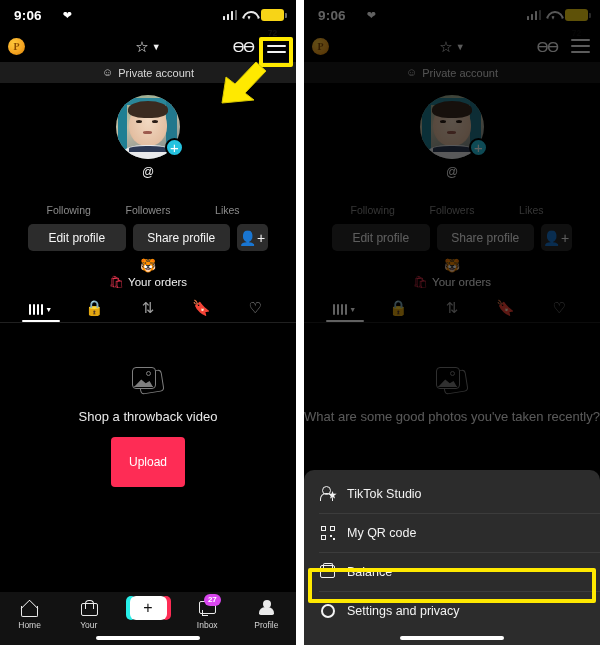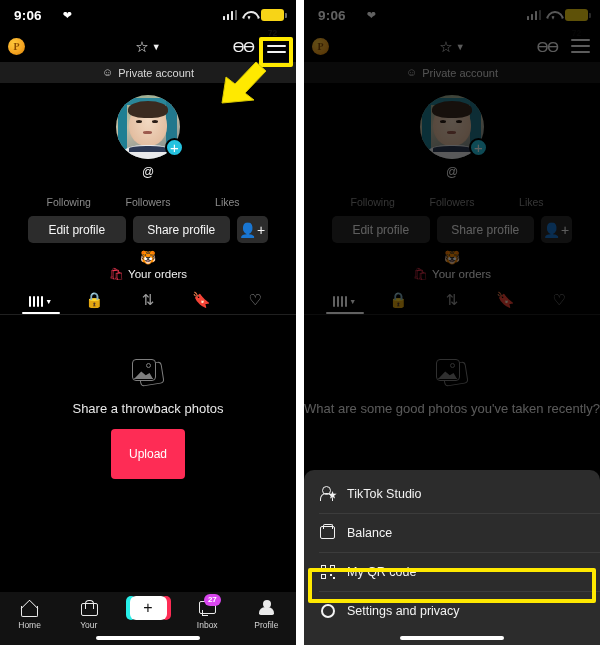--- a/index.html
+++ b/index.html
@@ -154,21 +154,21 @@
     background: #25c2df; color: #fff;
     display: flex; align-items: center; justify-content: center;
     font-size: 15px; line-height: 1; font-weight: 400;
     border: 2px solid #000;
   }
   .handle {
     margin-top: 6px; color: #f2f2f2; font-size: 12px; min-height: 15px;
   }
   .stats {
     display: flex; justify-content: center; gap: 10px;
-    margin-top: 16px; padding: 0 34px;
+    margin-top: 24px; padding: 0 34px;
   }
   .stat { flex: 1; text-align: center; }
   .stat .lab { font-size: 10.5px; color: #8b8b8b; }
   .actions {
     display: flex; align-items: center; justify-content: center; gap: 7px;
     margin-top: 8px; padding: 0 28px;
   }
   .btn {
     background: #2c2c2c; color: #f5f5f5;
     border: none; border-radius: 5px;
@@ -486,21 +486,21 @@
     </div>
     <div class="tabs-sep"></div>
 
     <div class="empty">
       <div class="photo-ico">
         <div class="f back"></div>
         <div class="f front"></div>
         <div class="dot"></div>
         <div class="mtn"></div>
       </div>
-      <div class="empty-txt">Share a throwback photos</div>
+      <div class="empty-txt">Shop a throwback video</div>
       <button class="upload">Upload</button>
     </div>
 
     <div class="bottomnav">
       <div class="nav-row">
         <div class="nav-item">
           <span class="nav-ico">
               <span class="home-ico"></span>
             </span>
           <span class="nav-lab">Home</span>
@@ -657,37 +657,37 @@
       <div class="sheet-item">
         <span class="sh-ico">
             <span class="stud">
               <b>★</b>
             </span>
           </span>
         <span>TikTok Studio</span>
       </div>
       <div class="sheet-item">
         <span class="sh-ico">
-            <span class="wallet"></span>
-          </span>
-        <span>Balance</span>
-      </div>
-      <div class="sheet-item">
-        <span class="sh-ico">
             <span class="qr">
               <i></i>
               <i></i>
               <i></i>
               <i></i>
             </span>
           </span>
         <span>My QR code</span>
       </div>
       <div class="sheet-item">
         <span class="sh-ico">
+            <span class="wallet"></span>
+          </span>
+        <span>Balance</span>
+      </div>
+      <div class="sheet-item">
+        <span class="sh-ico">
             <span class="gear"></span>
           </span>
         <span>Settings and privacy</span>
       </div>
       <div class="homebar"></div>
     </div>
 
     <div class="hl" style="left:4px; top:568px; width:288px; height:35px;"></div>
   </div>
 

